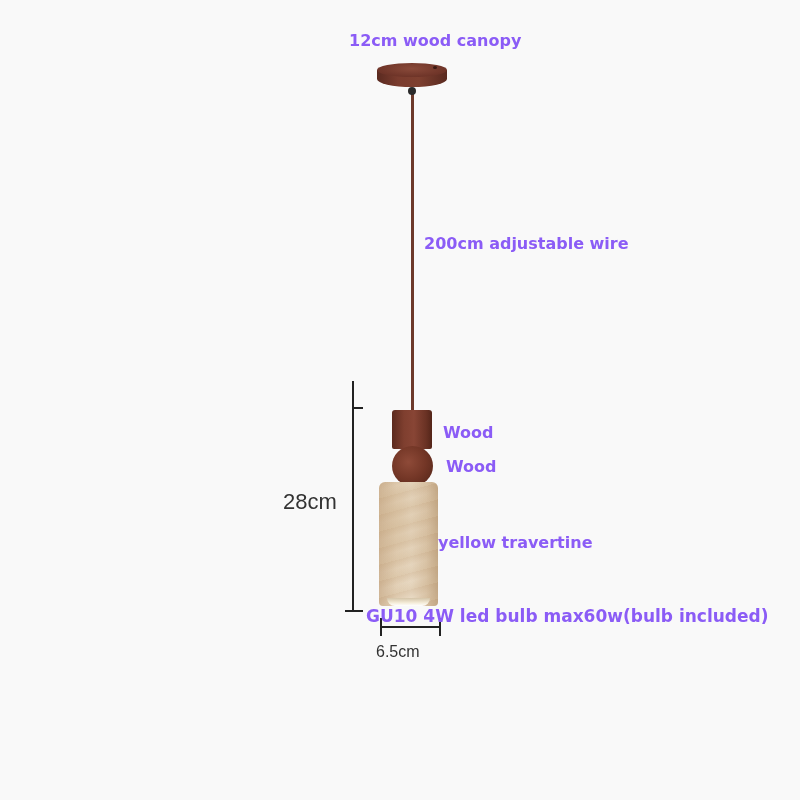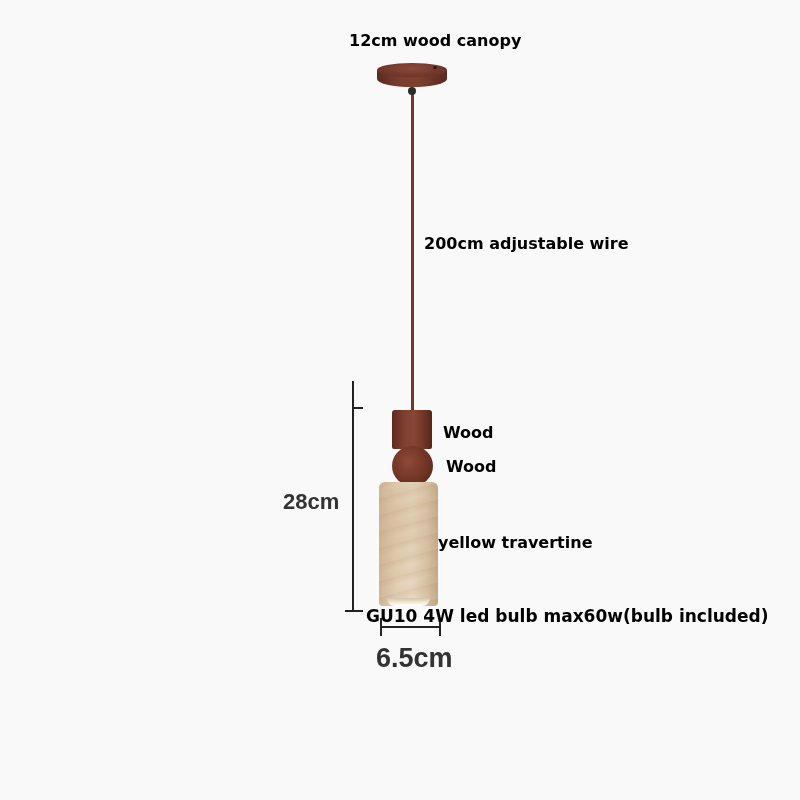--- a/index.html
+++ b/index.html
@@ -2,26 +2,26 @@
 <html><head>
   <meta charset="utf-8">
   <style>
     html, body { margin: 0; padding: 0; }
     body {
       width: 800px; height: 800px; background: #f9f9f9;
       position: relative; overflow: hidden;
       font-family: "DejaVu Sans", sans-serif;
     }
     .label {
-      position: absolute; color: #000000; font-weight: bold; white-space: nowrap;
+      position: absolute; color: #8b5cf6; font-weight: bold; white-space: nowrap;
       font-family: "DejaVu Sans", sans-serif;
     }
     .dim {
       position: absolute; color: #333; white-space: nowrap;
-      font-family: "Liberation Sans", sans-serif; font-weight: bold;
+      font-family: "Liberation Sans", sans-serif; font-weight: normal;
     }
     .canopy {
       position: absolute; left: 377px; top: 63px; width: 70px; height: 24px;
     }
     .canopy-top {
       position: absolute; left: 0; top: 0; width: 70px; height: 14px;
       border-radius: 50%;
       background: radial-gradient(ellipse at 50% 40%, #8a4a3a 0%, #6e3428 70%, #5a2a20 100%);
       z-index: 2;
     }
@@ -105,14 +105,14 @@
   <div class="vline"></div>
   <div class="tick-top"></div>
   <div class="tick-bottom"></div>
   <div class="dim" style="left:283px; top:489px; font-size:22px;">28cm</div>
 
   <div class="label" style="left:366px; top:606px; font-size:17px; z-index:5;">GU10 4W led bulb max60w(bulb included)</div>
 
   <div class="hline"></div>
   <div class="htick-l"></div>
   <div class="htick-r"></div>
-  <div class="dim" style="left:376px; top:643px; font-size:27px;">6.5cm</div>
+  <div class="dim" style="left:376px; top:643px; font-size:16px;">6.5cm</div>
 </div>
 
 </body></html>

